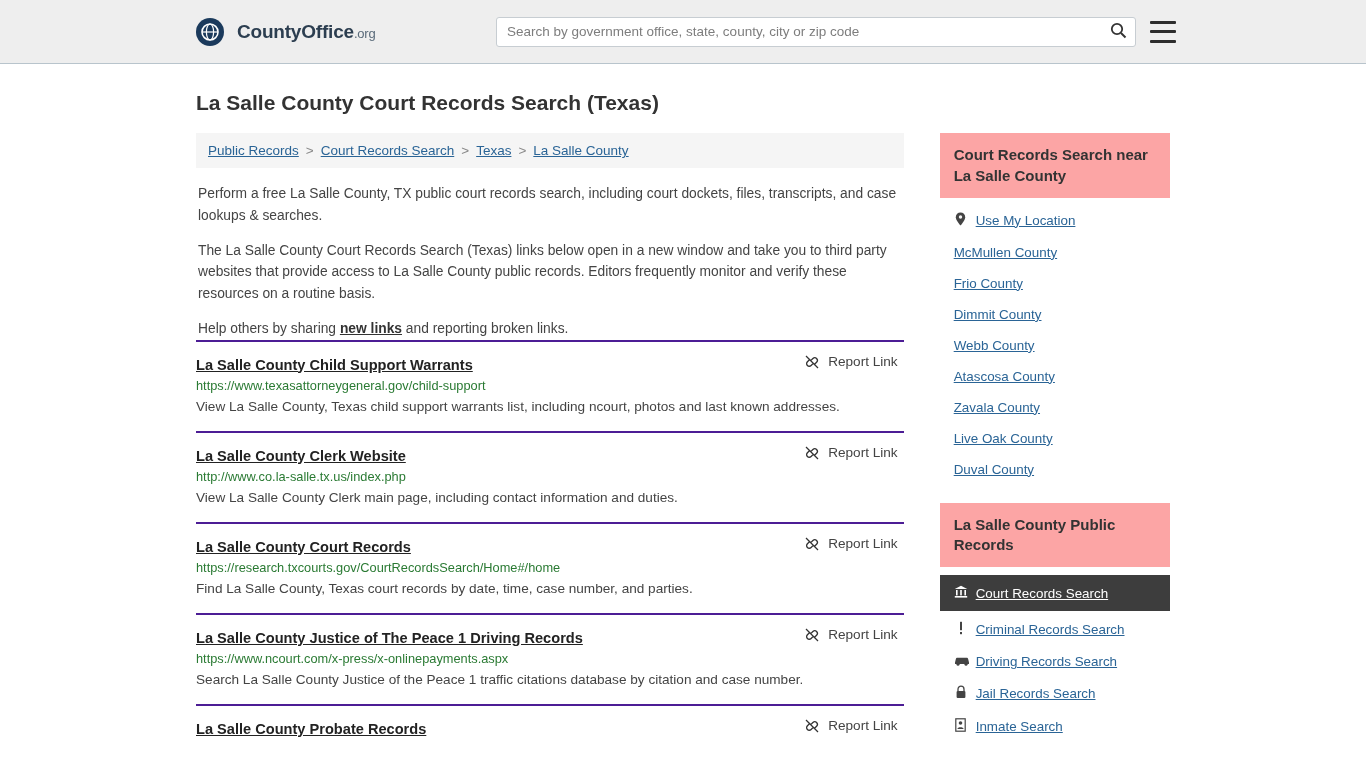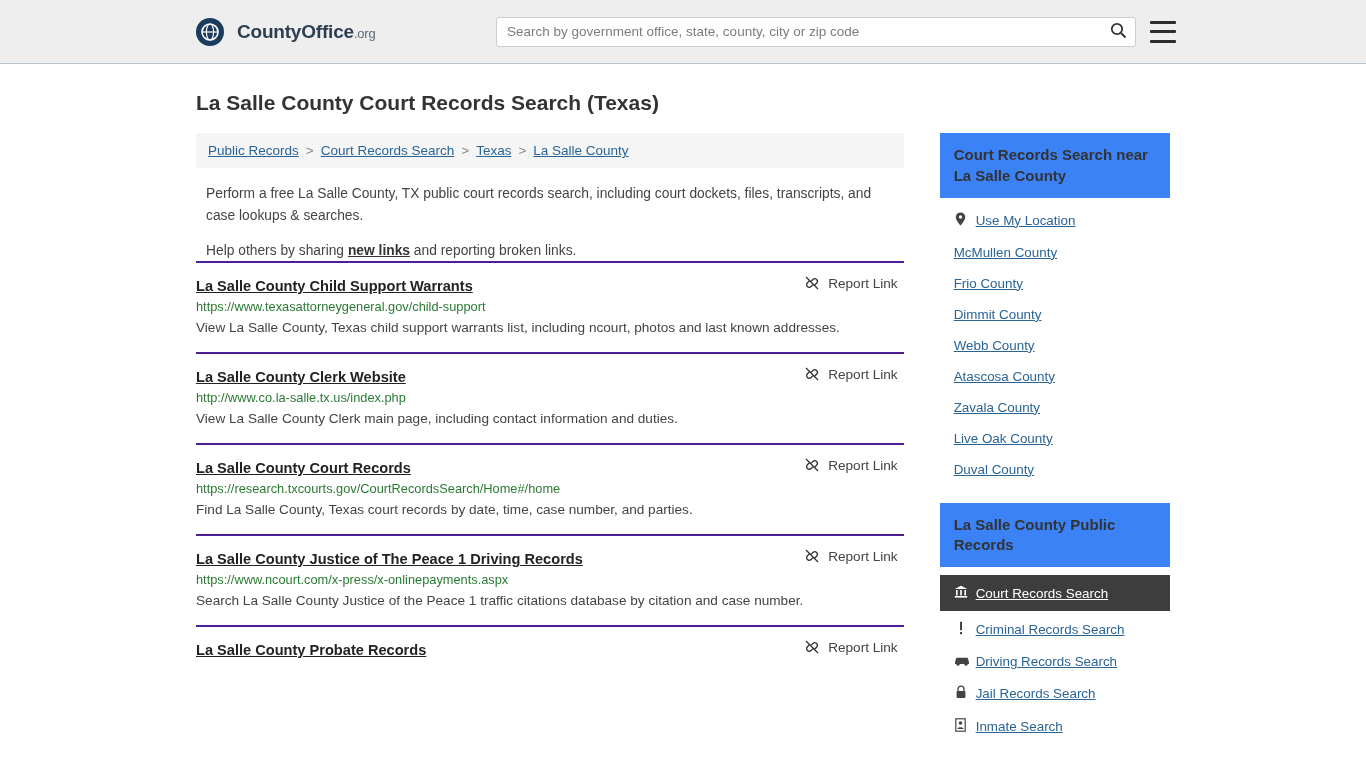--- a/index.html
+++ b/index.html
@@ -132,21 +132,21 @@
     text-decoration: underline;
   }
   .breadcrumb .sep { color: #888; margin: 0 3px; }
   .breadcrumb .current { color: #2a6496; text-decoration: underline; }
 
   
   .intro {
     font-size: 13.8px;
     color: #444;
     line-height: 1.55;
-    margin: 15px 0 0 10px;
+    margin: 15px 0 0 2px;
   }
   .intro.second { margin-top: 14px; }
   .intro.third { margin-top: 14px; }
   .intro a { color: #333; text-decoration: underline; font-weight: bold; }
 
   
   .result {
     border-top: 2px solid #4c1d95;
     padding: 14px 0 13px 0;
     position: relative;
@@ -186,21 +186,21 @@
   }
   .report-icon {
     width: 16px; height: 16px;
     display: inline-block;
     position: relative;
   }
 
   
   .side-box { margin-bottom: 18px; }
   .side-head {
-    background: #3b82f6;
+    background: #fca5a5;
     padding: 12px 14px;
     font-size: 15px;
     font-weight: bold;
     color: #333;
     line-height: 1.35;
   }
   .side-list { padding: 6px 0 0 0; }
   .side-item {
     display: flex;
     align-items: center;
@@ -274,20 +274,21 @@
         <a href="#">Public Records</a>
         <span class="sep">&gt;</span>
         <a href="#">Court Records Search</a>
         <span class="sep">&gt;</span>
         <a href="#">Texas</a>
         <span class="sep">&gt;</span>
         <a href="#" class="current">La Salle County</a>
       </div>
 
       <p class="intro">Perform a free La Salle County, TX public court records search, including court dockets, files, transcripts, and case lookups &amp; searches.</p>
+      <p class="intro second">The La Salle County Court Records Search (Texas) links below open in a new window and take you to third party websites that provide access to La Salle County public records. Editors frequently monitor and verify these resources on a routine basis.</p>
       <p class="intro third"><span>Help others by sharing </span><a href="#">new links</a><span> and reporting broken links.</span></p>
 
       <div class="result">
         <a class="result-title" href="#">La Salle County Child Support Warrants</a>
         <div class="result-url">https://www.texasattorneygeneral.gov/child-support</div>
         <div class="result-desc">View La Salle County, Texas child support warrants list, including ncourt, photos and last known addresses.</div>
         <div class="report-link">
           <span class="report-icon">
             <svg width="16" height="16" viewBox="0 0 16 16" aria-hidden="true">
               <path d="M6 5.2 L3.4 7.8 a2.6 2.6 0 0 0 3.7 3.7 L9 9.6" fill="none" stroke="#333" stroke-width="1.3"></path>

